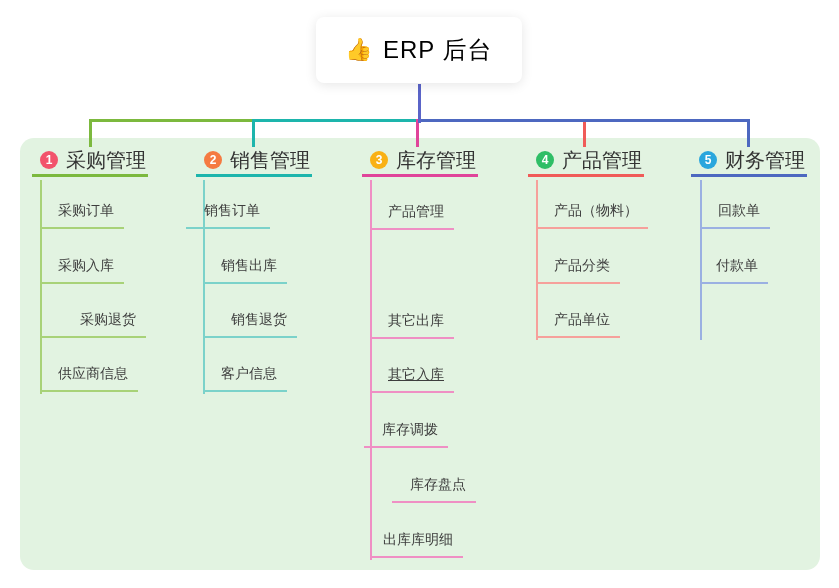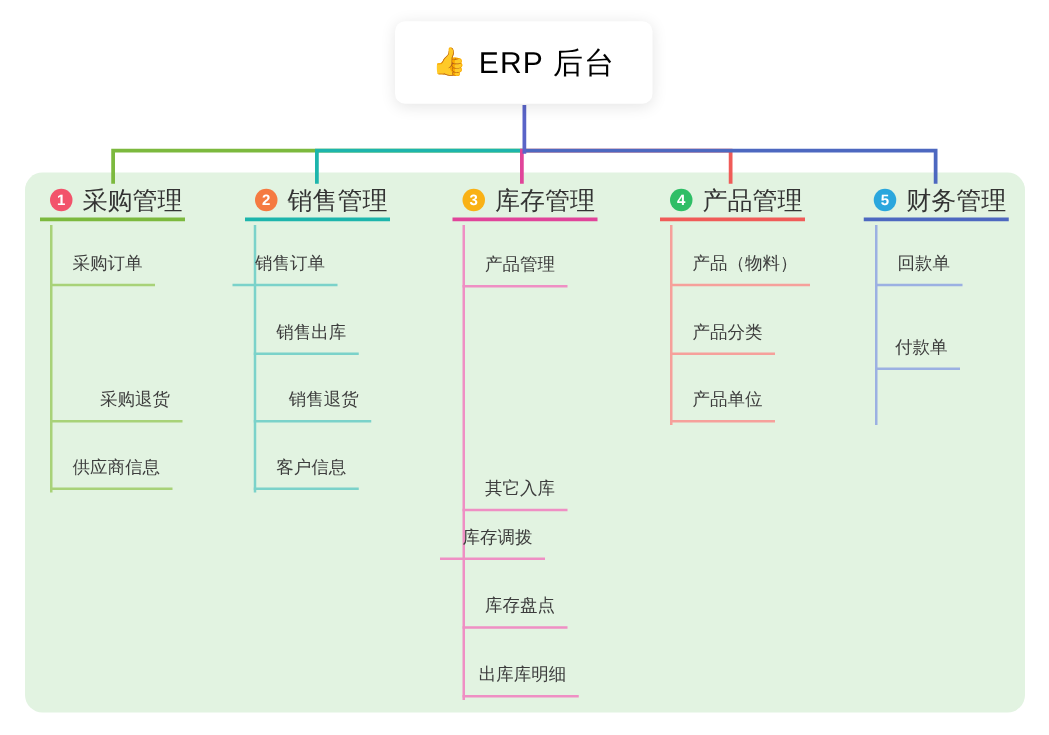--- a/index.html
+++ b/index.html
@@ -111,54 +111,56 @@
     <span class="root-icon">👍</span>
     <span class="root-label">ERP 后台</span>
   </div>
 
   <div class="branch-header" style="left: 32px; border-bottom-color: rgb(124, 185, 62);">
     <span class="badge" style="background-color: rgb(242, 83, 107);">1</span>
     <span class="branch-label">采购管理</span>
   </div>
   <div class="vline" style="left: 40px; top: 180px; height: 214px; background-color: rgb(168, 210, 120);"></div>
   <div class="child" style="left: 40px; top: 197px; border-bottom-color: rgb(168, 210, 120);">采购订单</div>
+  <div class="child" style="left: 40px; top: 252px; border-bottom-color: rgb(168, 210, 120);">采购入库</div>
   <div class="child" style="left: 40px; top: 306px; border-bottom-color: rgb(168, 210, 120); padding-left: 40px;">采购退货</div>
   <div class="child" style="left: 40px; top: 360px; border-bottom-color: rgb(168, 210, 120);">供应商信息</div>
 
   <div class="branch-header" style="left: 196px; border-bottom-color: rgb(29, 181, 172);">
     <span class="badge" style="background-color: rgb(245, 122, 65);">2</span>
     <span class="branch-label">销售管理</span>
   </div>
   <div class="vline" style="left: 203px; top: 180px; height: 214px; background-color: rgb(123, 210, 202);"></div>
   <div class="child" style="left: 186px; top: 197px; border-bottom-color: rgb(123, 210, 202);">销售订单</div>
   <div class="child" style="left: 203px; top: 252px; border-bottom-color: rgb(123, 210, 202);">销售出库</div>
   <div class="child" style="left: 203px; top: 306px; border-bottom-color: rgb(123, 210, 202); padding-left: 28px;">销售退货</div>
   <div class="child" style="left: 203px; top: 360px; border-bottom-color: rgb(123, 210, 202); text-align: right;">客户信息</div>
 
   <div class="branch-header" style="left: 362px; border-bottom-color: rgb(224, 68, 154);">
     <span class="badge" style="background-color: rgb(249, 177, 21);">3</span>
     <span class="branch-label">库存管理</span>
   </div>
   <div class="vline" style="left: 370px; top: 180px; height: 380px; background-color: rgb(239, 143, 196);"></div>
   <div class="child" style="left: 370px; top: 198px; border-bottom-color: rgb(239, 143, 196);">产品管理</div>
-  <div class="child" style="left: 370px; top: 377px; border-bottom-color: rgb(239, 143, 196);">其它入库</div>
-  <div class="child" style="left: 352px; top: 416px; border-bottom-color: rgb(239, 143, 196); font-family: Liberation Mono, monospace;">库存调拨</div>
-  <div class="child" style="left: 370px; top: 471px; border-bottom-color: rgb(239, 143, 196);">库存盘点</div>
+  <div class="child" style="left: 370px; top: 307px; border-bottom-color: rgb(239, 143, 196);">其它出库</div>
+  <div class="child" style="left: 370px; top: 361px; border-bottom-color: rgb(239, 143, 196); text-decoration: underline;">其它入库</div>
+  <div class="child" style="left: 364px; top: 416px; border-bottom-color: rgb(239, 143, 196); font-family: Liberation Mono, monospace;">库存调拨</div>
+  <div class="child" style="left: 392px; top: 471px; border-bottom-color: rgb(239, 143, 196);">库存盘点</div>
   <div class="child" style="left: 370px; top: 526px; border-bottom-color: rgb(239, 143, 196); padding-left: 13px;">出库库明细</div>
 
   <div class="branch-header" style="left: 528px; border-bottom-color: rgb(240, 91, 88);">
     <span class="badge" style="background-color: rgb(47, 190, 102);">4</span>
     <span class="branch-label">产品管理</span>
   </div>
   <div class="vline" style="left: 536px; top: 180px; height: 160px; background-color: rgb(246, 160, 155);"></div>
   <div class="child" style="left: 536px; top: 197px; border-bottom-color: rgb(246, 160, 155);">产品（物料）</div>
   <div class="child" style="left: 536px; top: 252px; border-bottom-color: rgb(246, 160, 155);">产品分类</div>
   <div class="child" style="left: 536px; top: 306px; border-bottom-color: rgb(246, 160, 155);">产品单位</div>
 
   <div class="branch-header" style="left: 691px; border-bottom-color: rgb(77, 104, 192);">
     <span class="badge" style="background-color: rgb(42, 166, 221);">5</span>
     <span class="branch-label">财务管理</span>
   </div>
   <div class="vline" style="left: 700px; top: 180px; height: 160px; background-color: rgb(155, 176, 226);"></div>
   <div class="child" style="left: 700px; top: 197px; border-bottom-color: rgb(155, 176, 226);">回款单</div>
-  <div class="child" style="left: 700px; top: 264px; border-bottom-color: rgb(155, 176, 226); padding-left: 16px;">付款单</div>
+  <div class="child" style="left: 700px; top: 252px; border-bottom-color: rgb(155, 176, 226); padding-left: 16px;">付款单</div>
 
 </div>
 
 </body></html>

